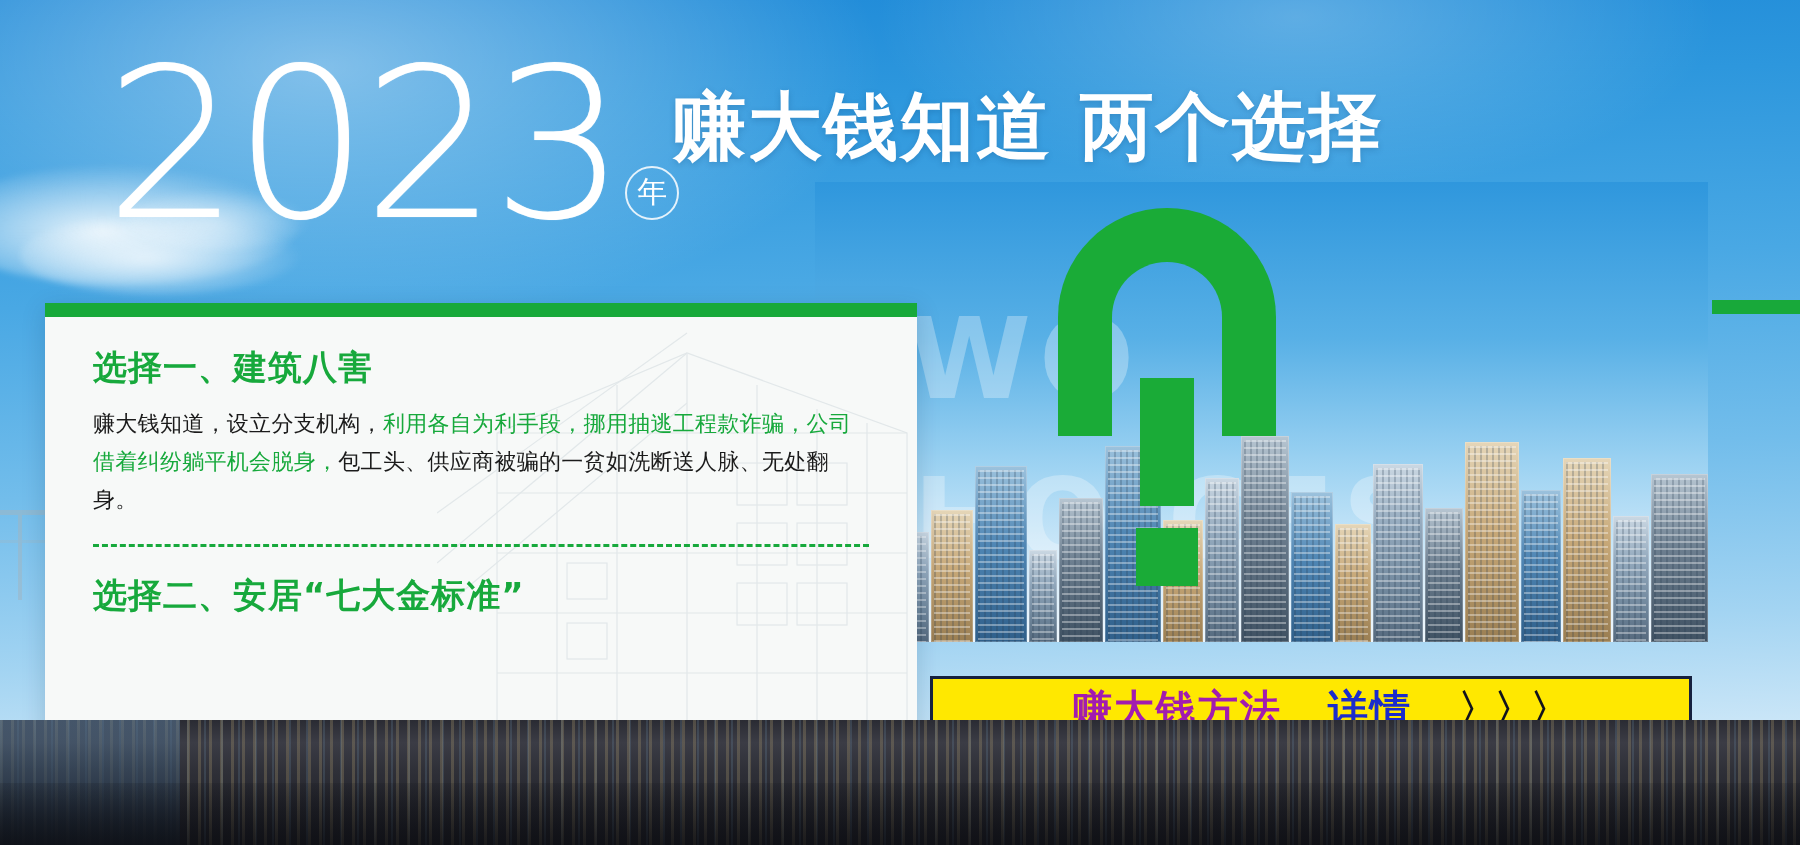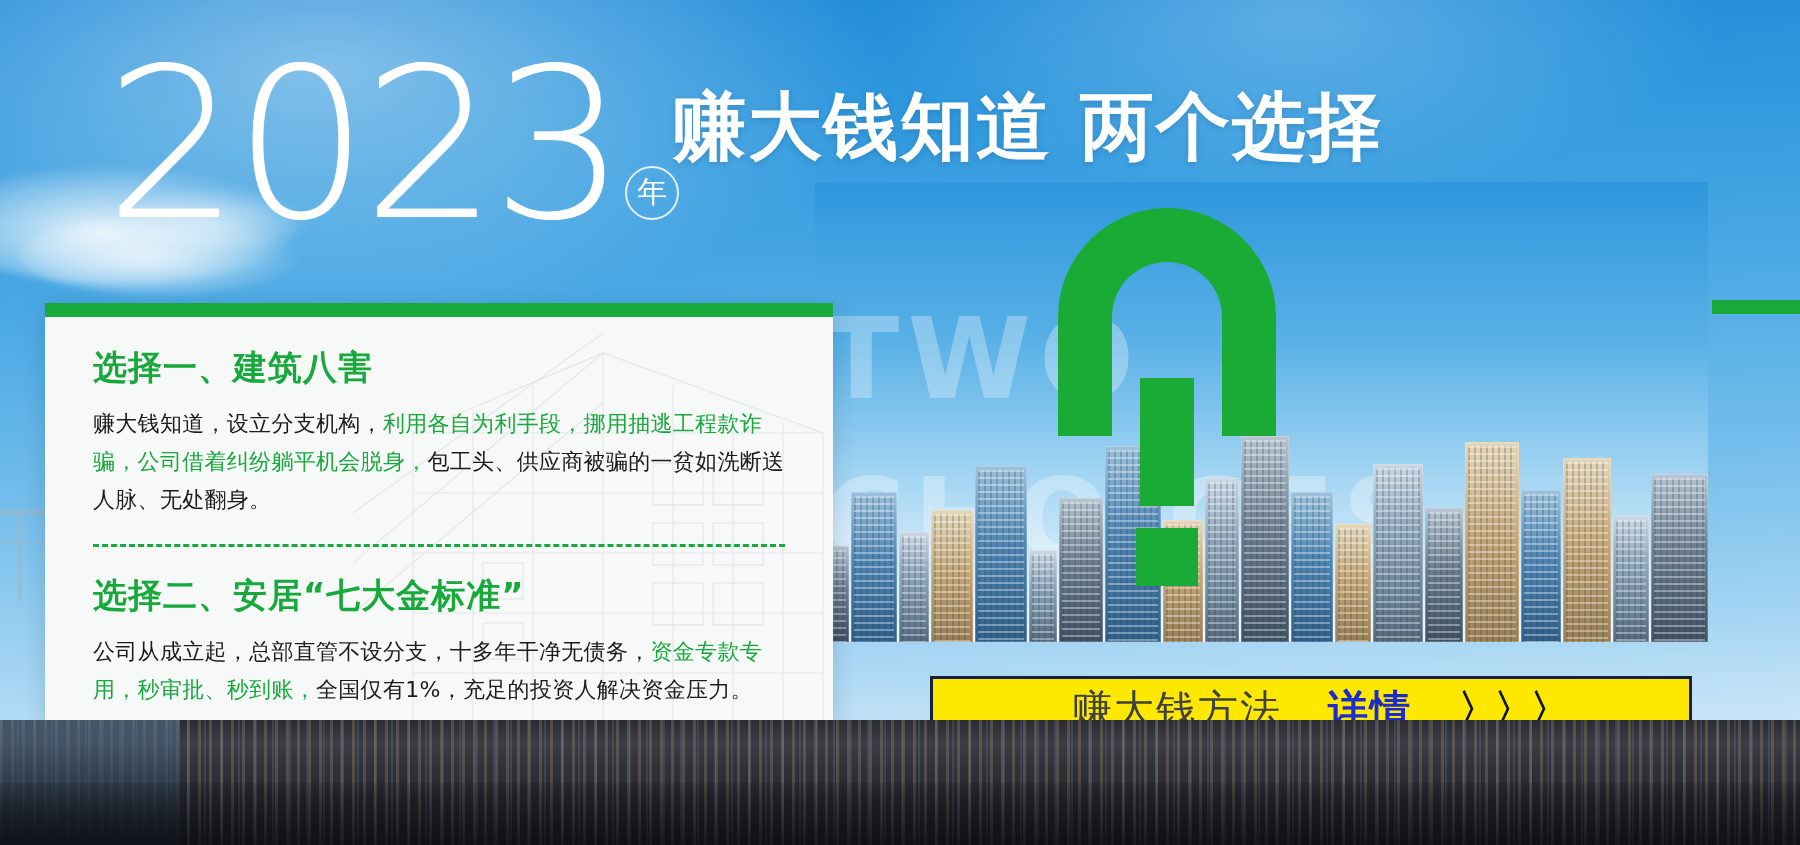--- a/index.html
+++ b/index.html
@@ -222,22 +222,22 @@
     width: 762px; height: 66px;
     background: #ffe800;
     border: 3px solid #16213f;
     display: flex;
     align-items: center;
     justify-content: center;
     gap: 46px;
   }
   .cta-main {
     font-size: 40px;
-    font-weight: normal;
-    color: #404040;
+    font-weight: bold;
+    color: #a21caf;
     font-family: "DejaVu Sans", sans-serif;
     letter-spacing: 2px;
     margin-left: 16px;
   }
   .cta-detail {
     font-size: 40px;
     font-weight: bold;
     color: #1b2ccc;
     font-family: "DejaVu Sans", sans-serif;
     letter-spacing: 2px;
@@ -255,21 +255,21 @@
     position: absolute;
     left: 1712px; top: 300px;
     width: 88px; height: 14px;
     background: #18a93a;
   }
 
   
   .card {
     position: absolute;
     left: 45px; top: 303px;
-    width: 788px; height: 497px;
+    width: 872px; height: 497px;
     background: #f7f9f8;
     box-shadow: 0 6px 22px rgba(10,45,80,.18);
     overflow: hidden;
   }
   .card-topbar {
     position: absolute;
     left: 0; top: 0;
     width: 100%; height: 14px;
     background: #18a93a;
   }
@@ -416,21 +416,20 @@
 
       <div>
         <div class="sec-title">选择一、建筑八害</div>
         <div class="sec-text"><span>赚大钱知道，设立分支机构，</span><span class="hl">利用各自为利手段，挪用抽逃工程款诈骗，公司借着纠纷躺平机会脱身，</span><span>包工头、供应商被骗的一贫如洗断送人脉、无处翻身。</span></div>
       </div>
 
       <div class="divider"></div>
 
       <div>
         <div class="sec-title">选择二、安居“七大金标准”</div>
-        <div class="sec-text"><span>公司从成立起，总部直管不设分支，十多年干净无债务，</span><span class="hl">资金专款专用，秒审批、秒到账，</span><span>全国仅有1%，充足的投资人解决资金压力。</span></div>
       </div>
 
     </div>
   </div>
 
   <div class="bottom-strip">
     <div class="water-left"></div>
   </div>
 
 </div>

